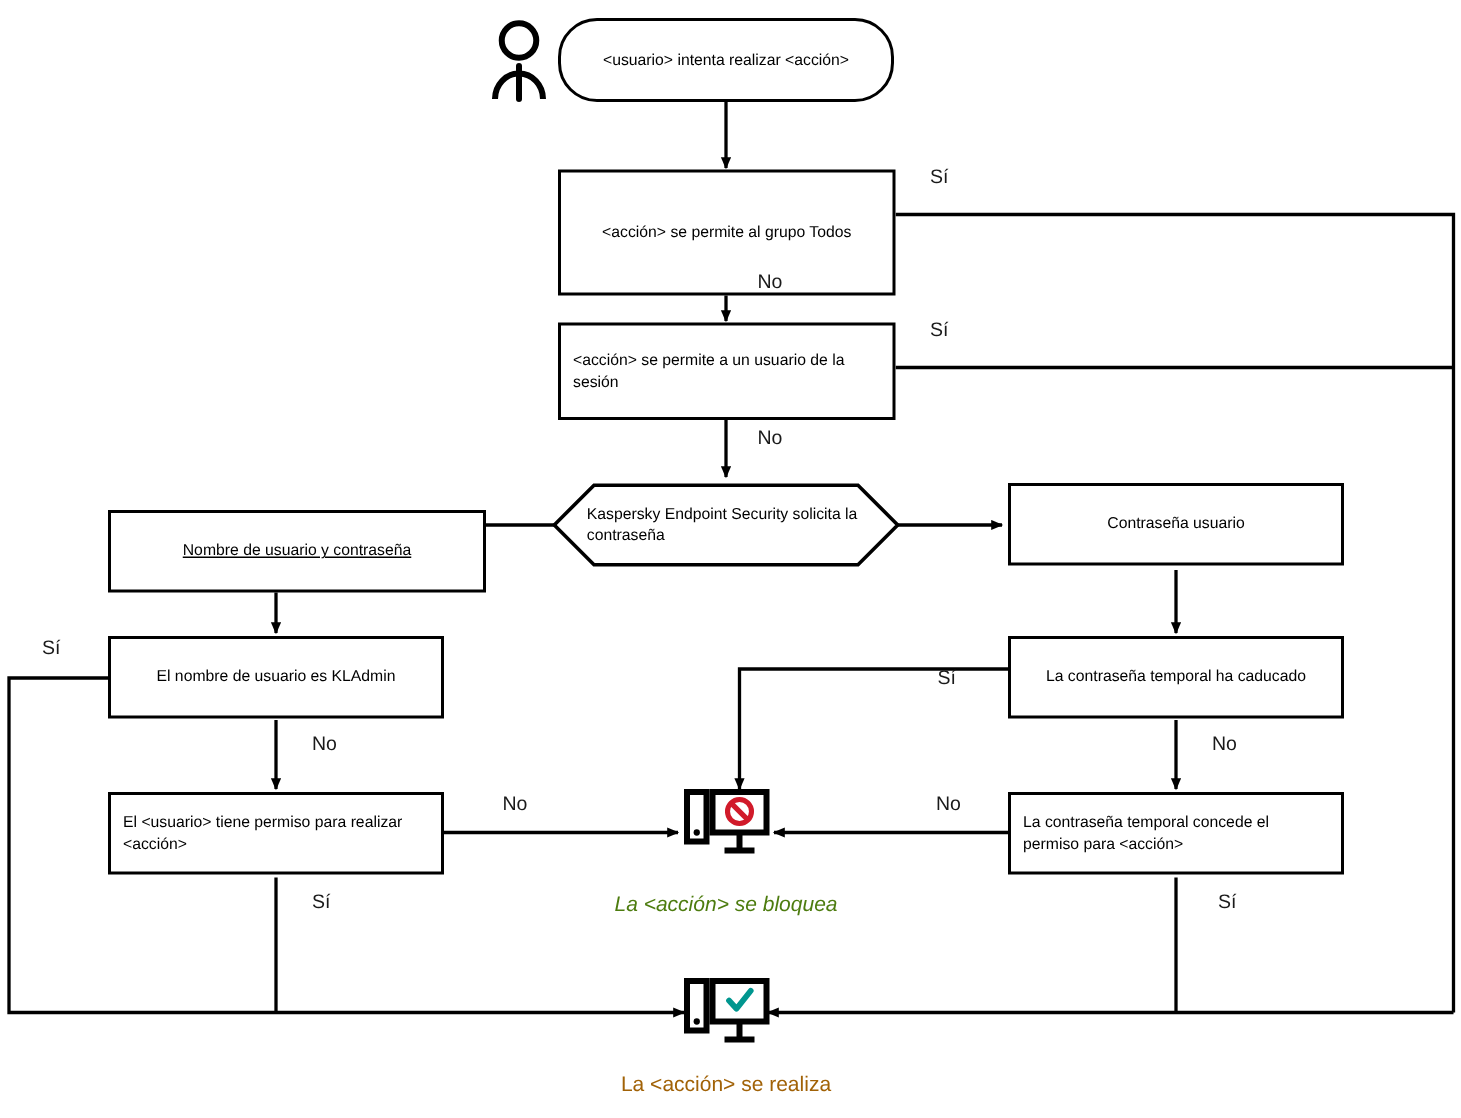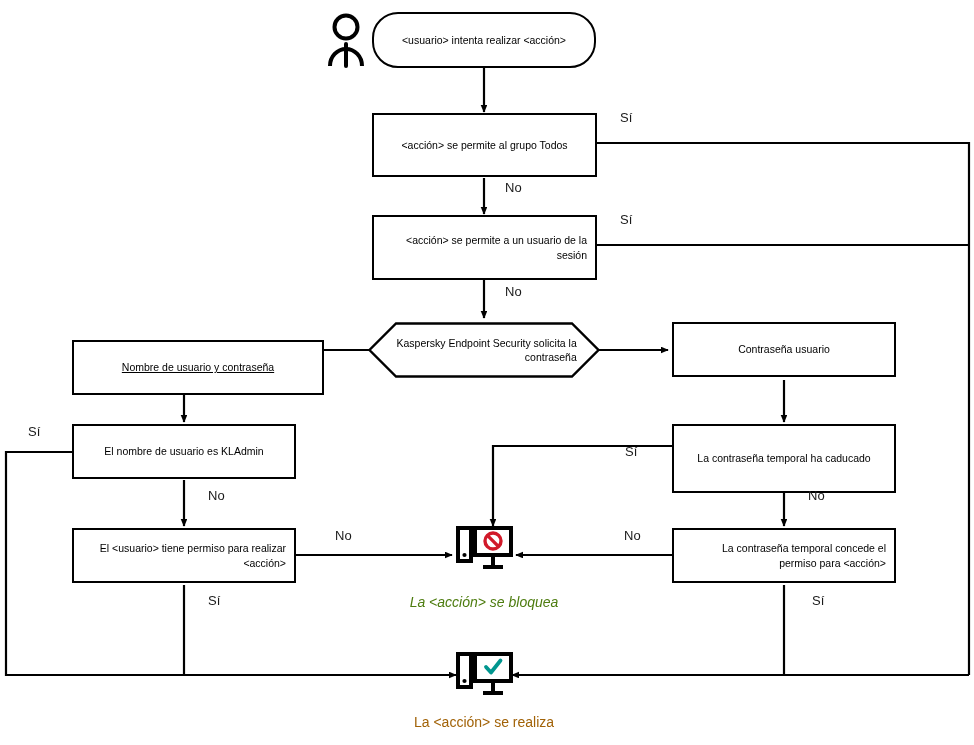--- a/index.html
+++ b/index.html
@@ -26,21 +26,21 @@
     width: 974px;
     height: 745px;
     pointer-events: none;
   }
   .node {
     position: absolute;
     box-sizing: border-box;
     display: flex;
     align-items: center;
     justify-content: center;
-    text-align: right;
+    text-align: left;
     background: #ffffff;
     border: 2px solid #000000;
     font-size: 10.5px;
     line-height: 1.35;
     color: #000000;
     padding: 2px 8px;
   }
   .node.terminator {
     border-radius: 26px;
   }
@@ -139,21 +139,21 @@
       <circle cx="20" cy="15" r="11.5" fill="none" stroke="#000" stroke-width="4"></circle>
       <path d="M4,54 a16,17 0 0 1 32,0" fill="none" stroke="#000" stroke-width="4"></path>
       <path d="M20,32 L20,54" stroke="#000" stroke-width="4" stroke-linecap="round"></path>
     </svg>
   </div>
 
   <div class="node terminator" style="left:372px; top:12px; width:224px; height:56px;">
     <span>&lt;usuario&gt; intenta realizar &lt;acción&gt;</span>
   </div>
 
-  <div class="node" style="left:372px; top:113px; width:225px; height:64px;">
+  <div class="node" style="left:372px; top:113px; width:225px; height:84px;">
     <span>&lt;acción&gt; se permite al grupo Todos</span>
   </div>
 
   <div class="node hexagon" style="left:368px; top:322px; width:232px; height:56px;">
     <svg viewBox="0 0 232 56" preserveAspectRatio="none" xmlns="http://www.w3.org/2000/svg">
       <polygon points="28,1.5 204,1.5 230.5,28 204,54.5 28,54.5 1.5,28" fill="#ffffff" stroke="#000000" stroke-width="2.4" vector-effect="non-scaling-stroke"></polygon>
     </svg>
     <span class="hex-label">Kaspersky Endpoint Security solicita la contraseña</span>
   </div>
 
@@ -166,21 +166,21 @@
   </div>
 
   <div class="node" style="left:672px; top:322px; width:224px; height:55px;">
     <span>Contraseña usuario</span>
   </div>
 
   <div class="node" style="left:72px; top:424px; width:224px; height:55px;">
     <span>El nombre de usuario es KLAdmin</span>
   </div>
 
-  <div class="node" style="left:672px; top:424px; width:224px; height:69px;">
+  <div class="node" style="left:672px; top:424px; width:224px; height:55px;">
     <span>La contraseña temporal ha caducado</span>
   </div>
 
   <div class="node" style="left:72px; top:528px; width:224px; height:55px;">
     <span>El &lt;usuario&gt; tiene permiso para realizar &lt;acción&gt;</span>
   </div>
 
   <div class="node" style="left:672px; top:528px; width:224px; height:55px;">
     <span>La contraseña temporal concede el permiso para &lt;acción&gt;</span>
   </div>

